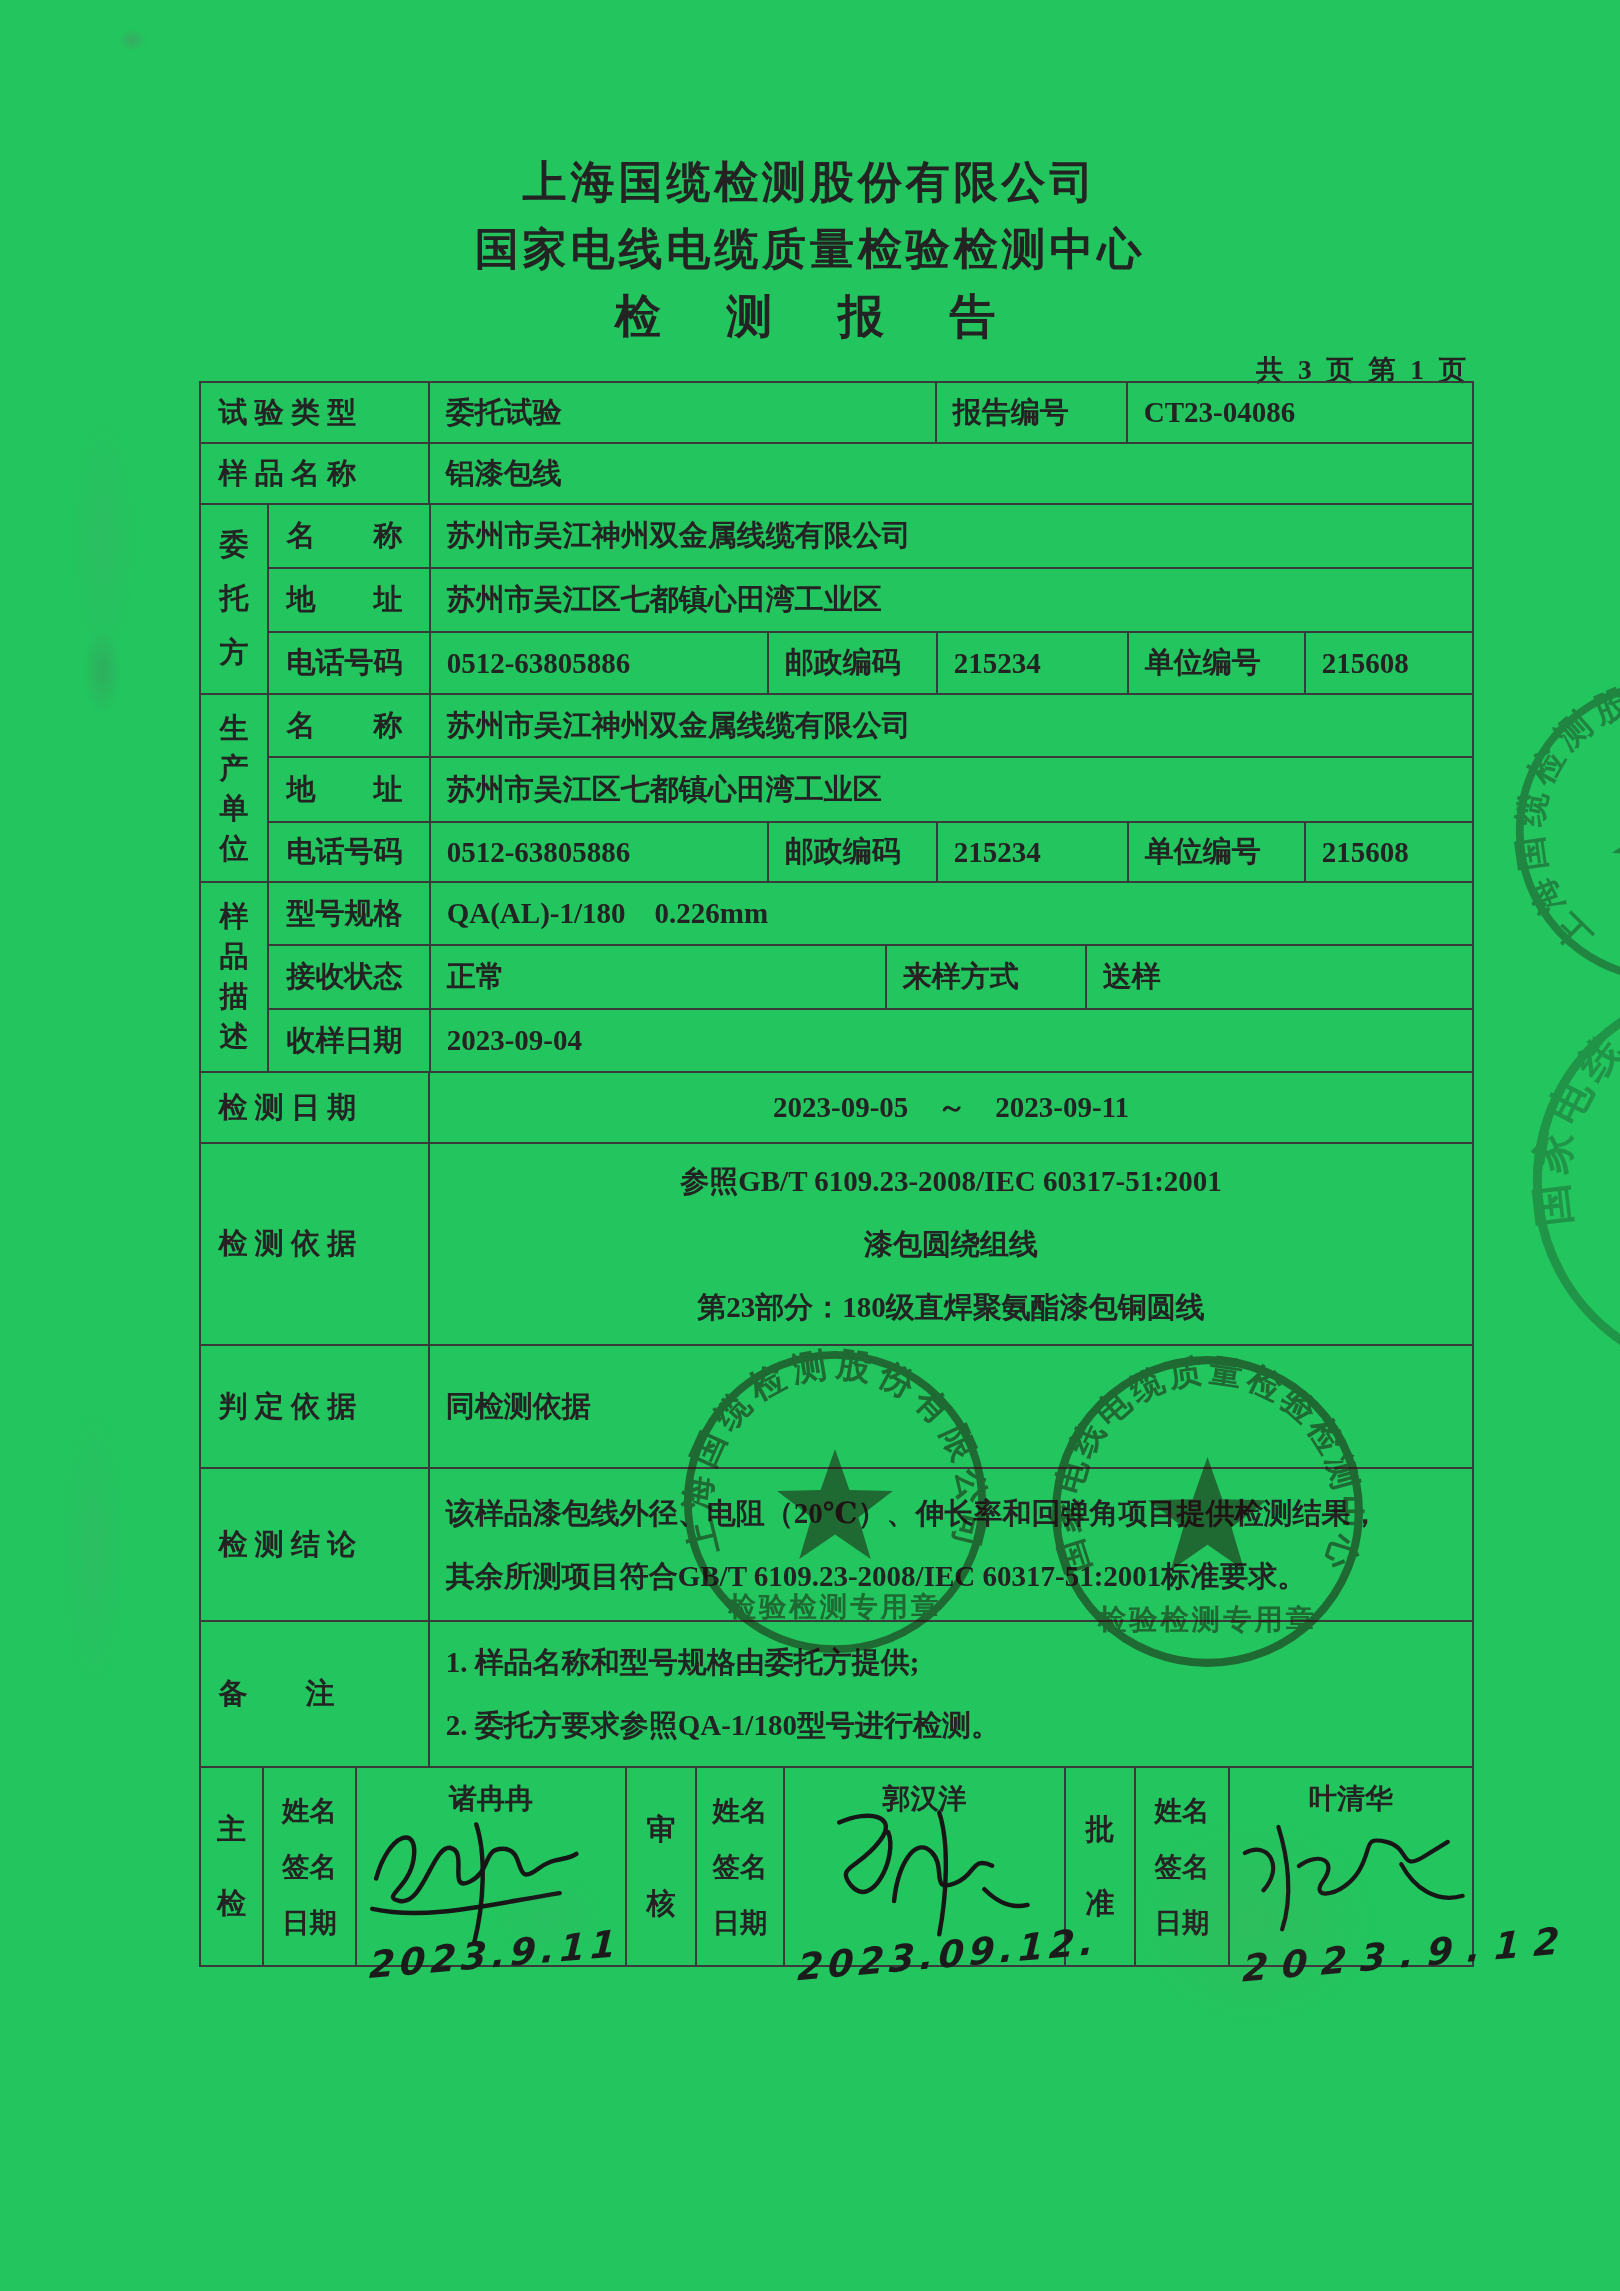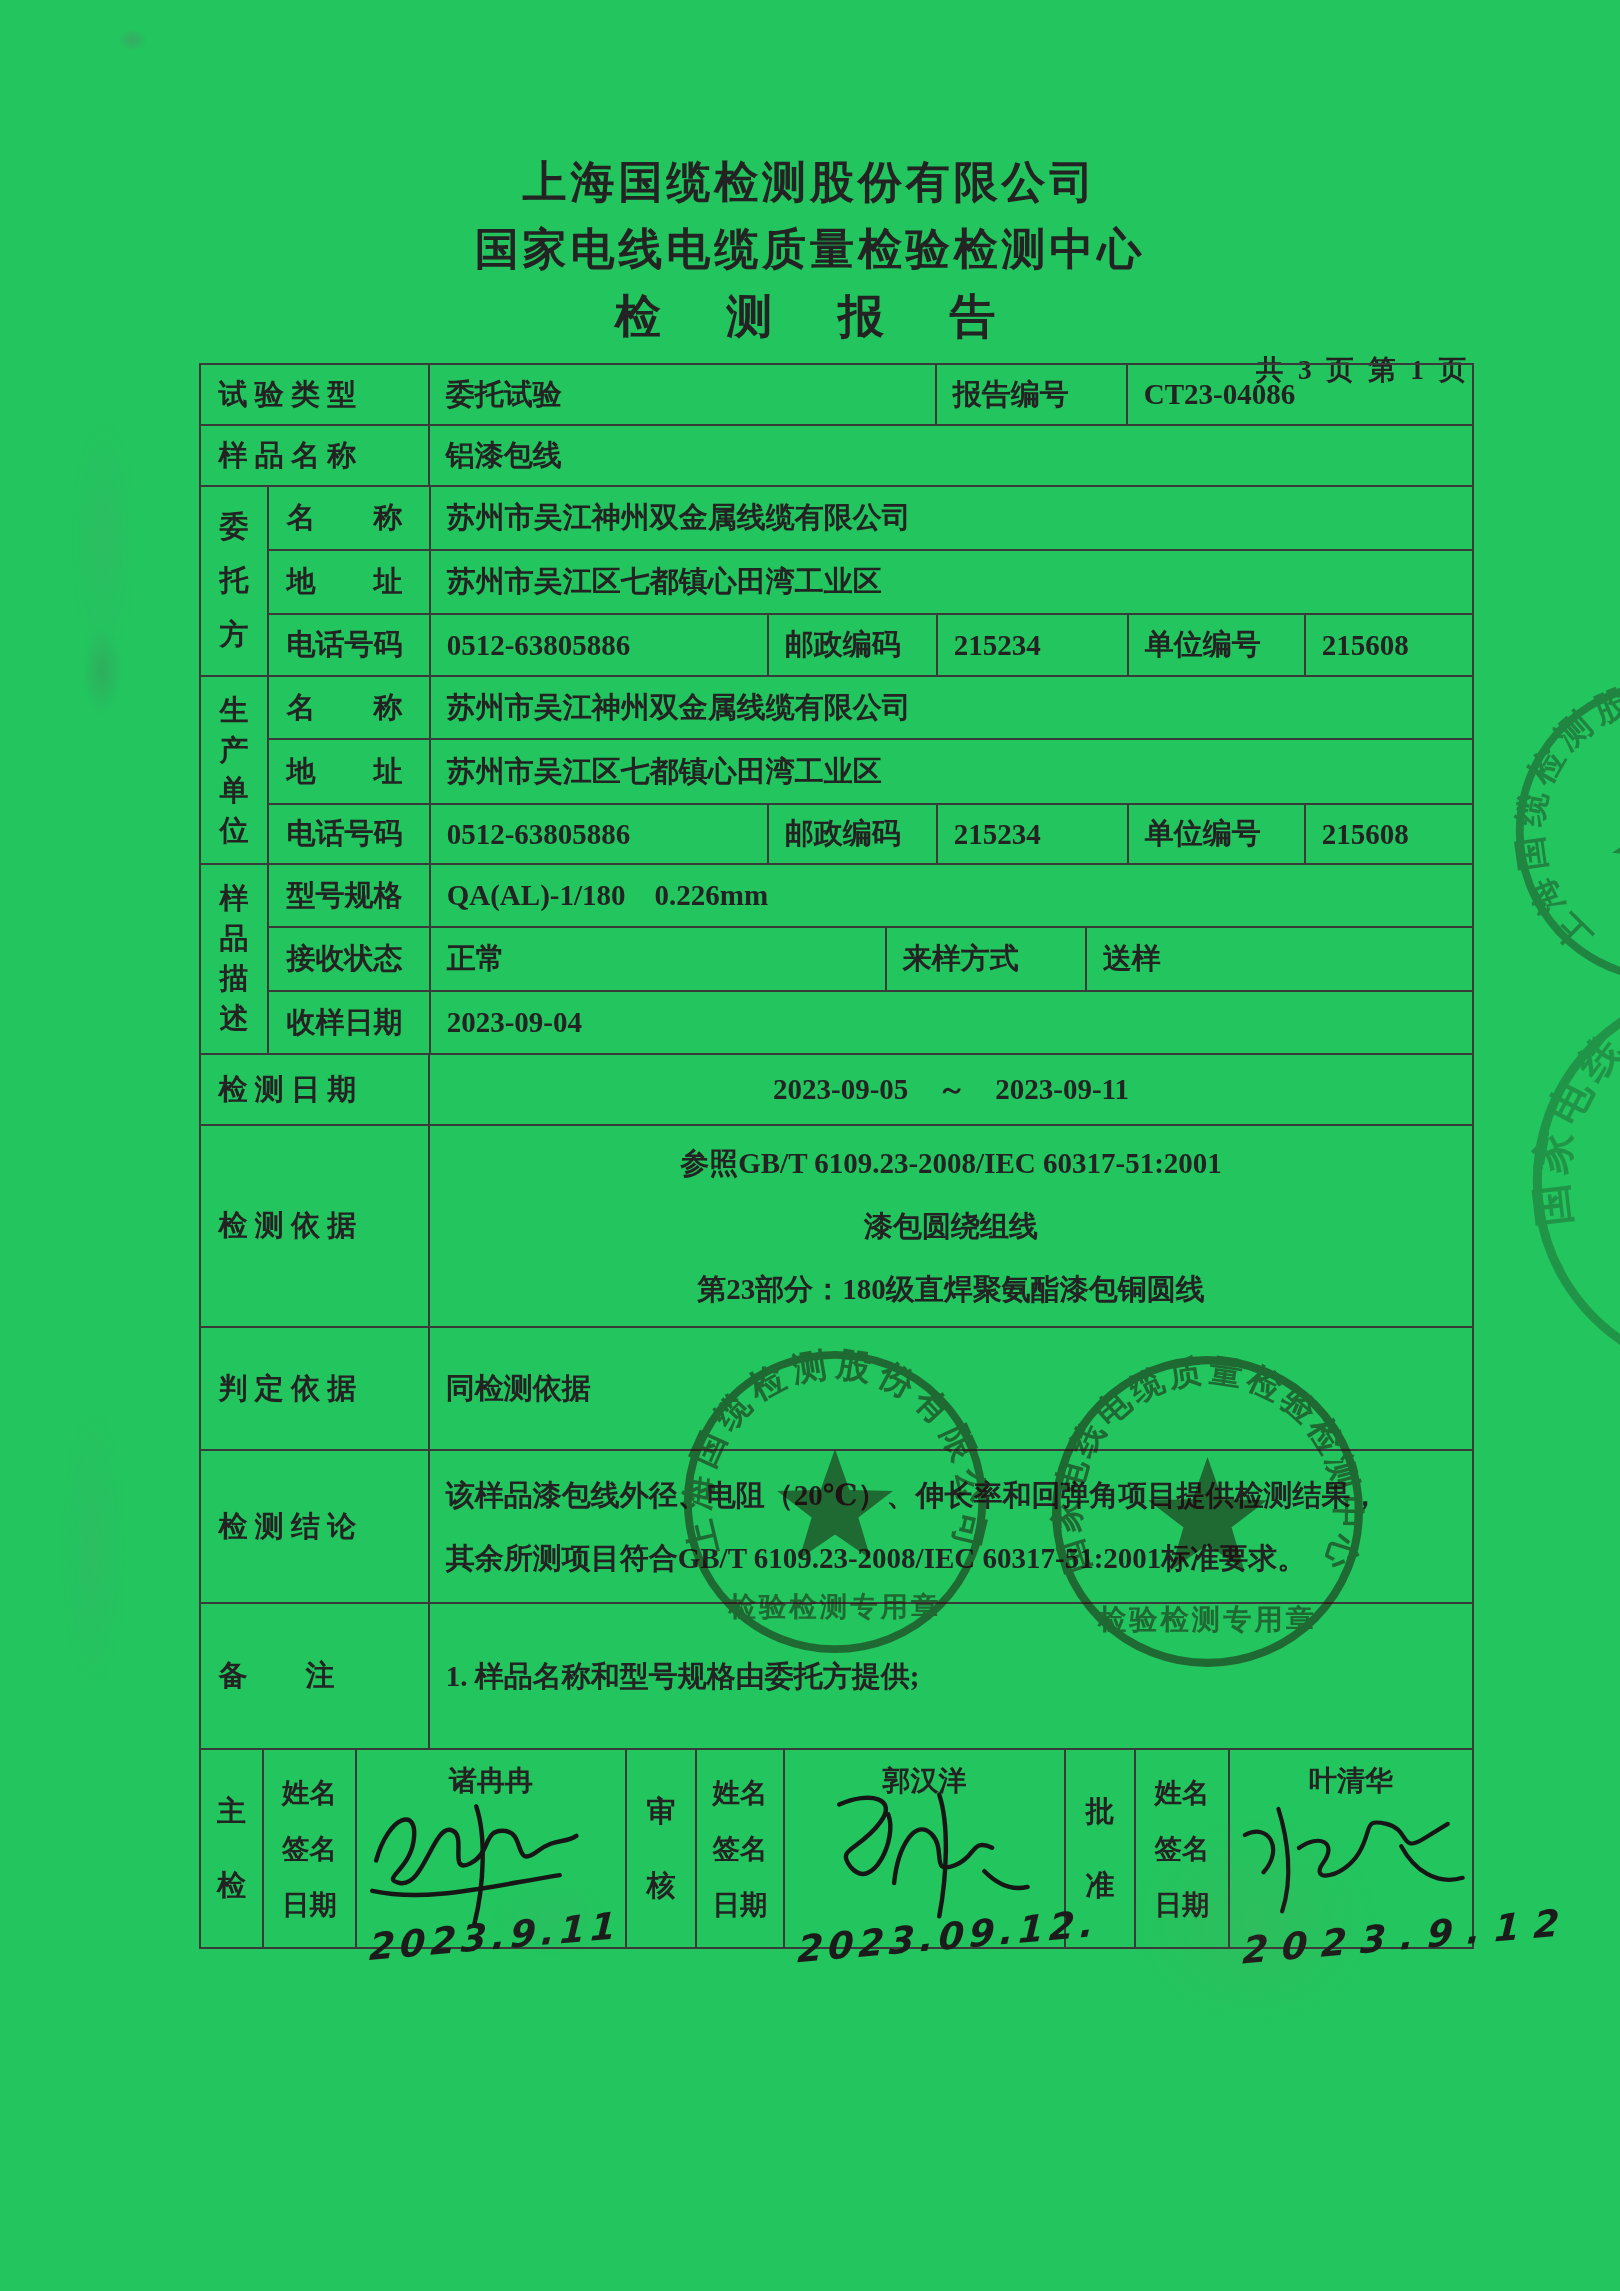--- a/index.html
+++ b/index.html
@@ -4,21 +4,21 @@
 <style>
   html,body{margin:0;padding:0;background:#e8e8e6;}
   .page{position:relative;width:1620px;height:2292px;margin:0 auto;background:#22c55e;overflow:hidden;
         font-family:"Liberation Serif","DejaVu Serif",serif;color:#232323;font-weight:bold;}
   
   .t1{position:absolute;left:0;right:0;top:153px;text-align:center;font-size:44px;letter-spacing:3.9px;}
   .t2{position:absolute;left:0;right:0;top:220px;text-align:center;font-size:44px;letter-spacing:3.9px;}
   .t3{position:absolute;left:0;right:0;top:286px;text-align:center;font-size:46px;letter-spacing:9.8px;}
   .pageinfo{position:absolute;right:150px;top:344px;font-size:27.4px;letter-spacing:3.9px;margin-top:8px;}
   
-  .tbl{position:absolute;left:199px;top:363px;width:1271px;height:1582px;border:2px solid #3a3a3a;font-size:29px;}
+  .tbl{position:absolute;left:199px;top:381px;width:1271px;height:1582px;border:2px solid #3a3a3a;font-size:29px;}
   .band{display:flex;border-bottom:2px solid #3a3a3a;box-sizing:border-box;}
   .band:last-child{border-bottom:none;}
   .c{border-right:2px solid #3a3a3a;box-sizing:border-box;display:flex;align-items:center;overflow:visible;}
   .cl{border-right:none !important;}
   .lab{padding-left:17.6px;}
   .val{padding-left:15.7px;}
   .cen{justify-content:center;text-align:right;padding-left:0;}
   .gc{display:flex;flex-direction:column;justify-content:space-around;align-items:center;padding:13.7px 0;}
   .inner{flex:1;display:flex;flex-direction:column;min-width:0;}
   .irow{display:flex;border-bottom:2px solid #3a3a3a;box-sizing:border-box;min-height:0;}
@@ -173,20 +173,21 @@
           <div>其余所测项目符合GB/T 6109.23-2008/IEC 60317-51:2001标准要求。</div>
         </div>
       </div>
     </div>
 
     <div class="band" style="height:146px">
       <div class="c lab" style="width:229px">备　　注</div>
       <div class="c cl" style="flex:1">
         <div class="lines left">
           <div>1.  样品名称和型号规格由委托方提供;</div>
+          <div>2.  委托方要求参照QA-1/180型号进行检测。</div>
         </div>
       </div>
     </div>
 
     <div class="band" style="height:198px">
       <div class="c roles" style="width:63px">
         <div>主</div>
         <div>检</div>
       </div>
       <div class="c slabs" style="width:93px">

